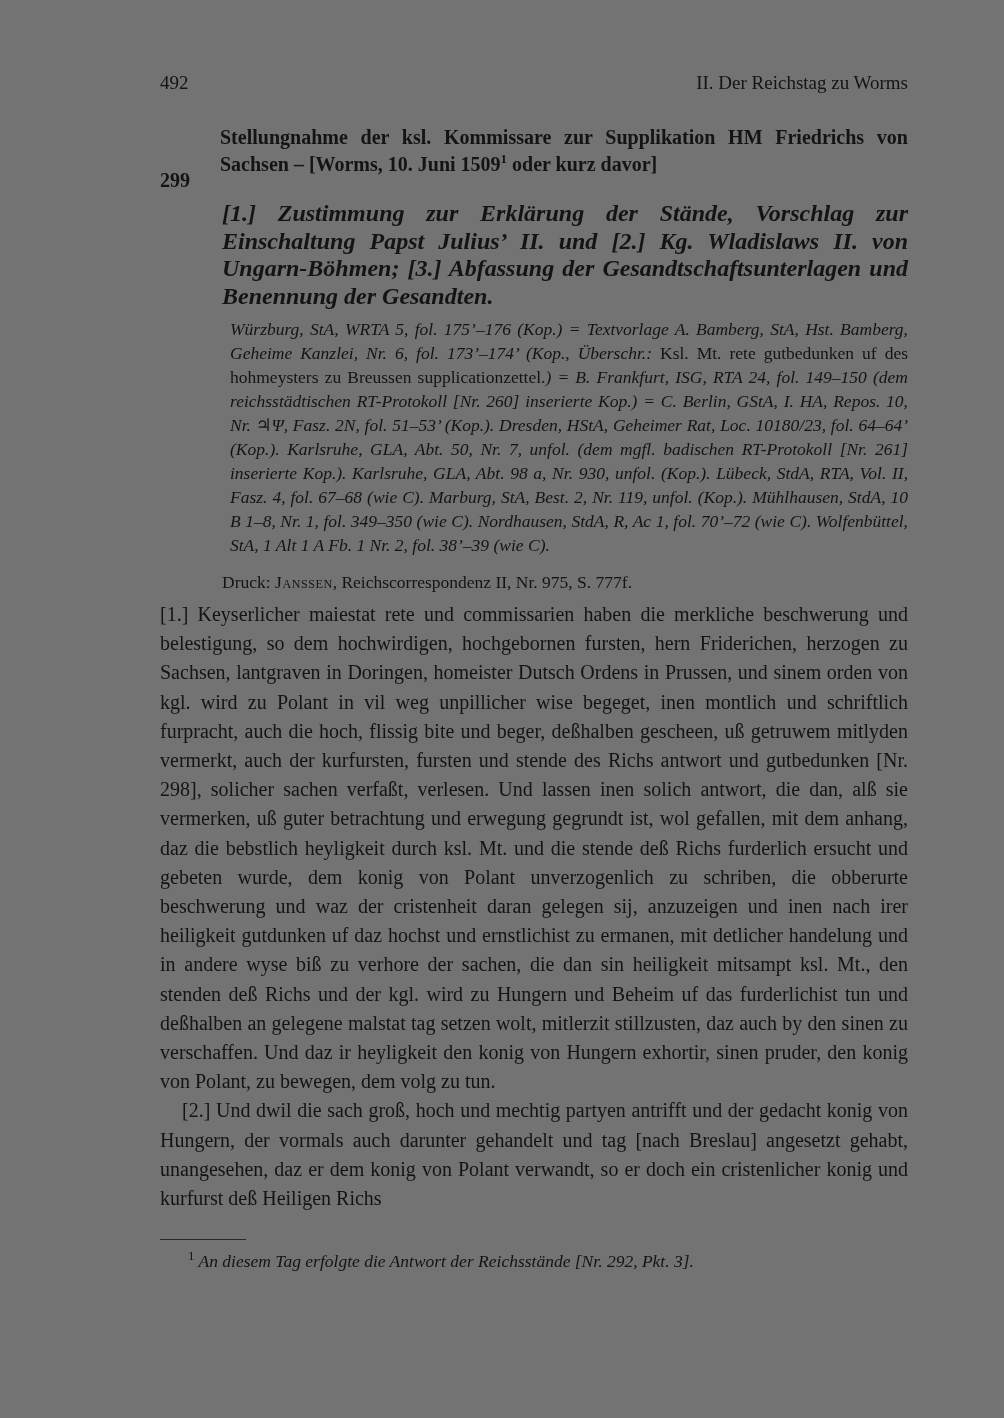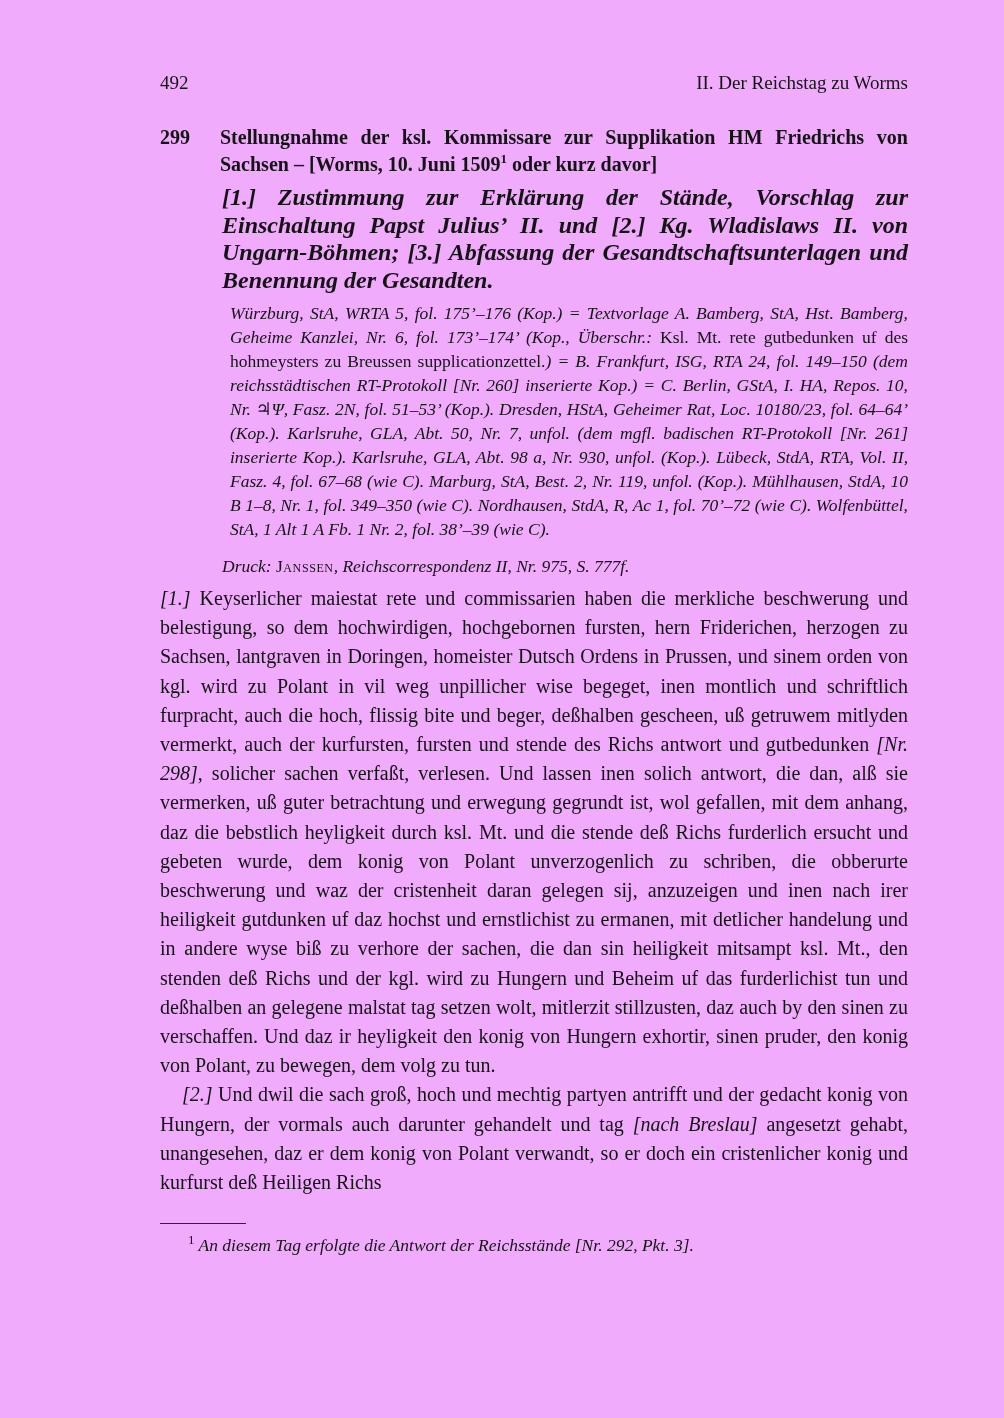--- a/index.html
+++ b/index.html
@@ -5,21 +5,21 @@
   html, body {
     margin: 0;
     padding: 0;
     background: #e8e8e6;
   }
   .page {
     position: relative;
     width: 1004px;
     height: 1418px;
     margin: 0 auto;
-    background: #f0abfc;
+    background: #737373;
     color: #141414;
     font-family: "Liberation Serif", "DejaVu Serif", serif;
     box-sizing: border-box;
     padding: 72px 96px 0 160px;
     overflow: hidden;
   }
   .running-header {
     position: relative;
     width: 748px;
     height: 26px;
@@ -37,20 +37,21 @@
   .entry-heading-row {
     display: flex;
     margin-top: 26px;
   }
   .entry-num {
     flex: none;
     width: 60px;
     font-weight: bold;
     font-size: 20px;
     line-height: 27px;
+    margin-top: 43px;
   }
   .entry-title {
     flex: 1;
     margin: 0;
     font-weight: bold;
     font-size: 20px;
     line-height: 27px;
     text-align: justify;
   }
   .entry-title sup, .footnote sup {
@@ -73,21 +74,21 @@
     text-align: justify;
   }
   .apparatus .roman {
     font-style: normal;
   }
   .print-ref {
     margin: 13px 0 0 62px;
     font-size: 17.5px;
     line-height: 24px;
   }
-  .ital { font-style: italic; }
+  .ital { }
   .smallcaps {
     font-variant: small-caps;
     letter-spacing: 0.6px;
   }
   .body-text {
     margin-top: 6px;
   }
   .para {
     margin: 0;
     font-size: 20px;

